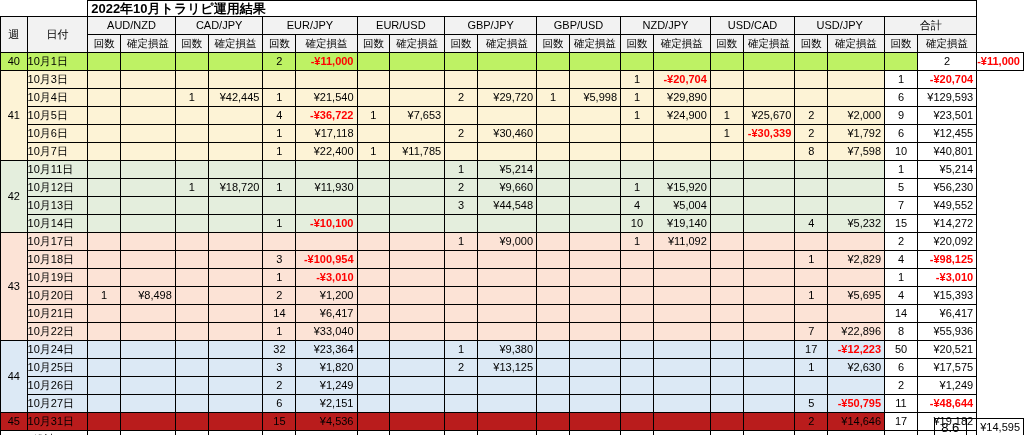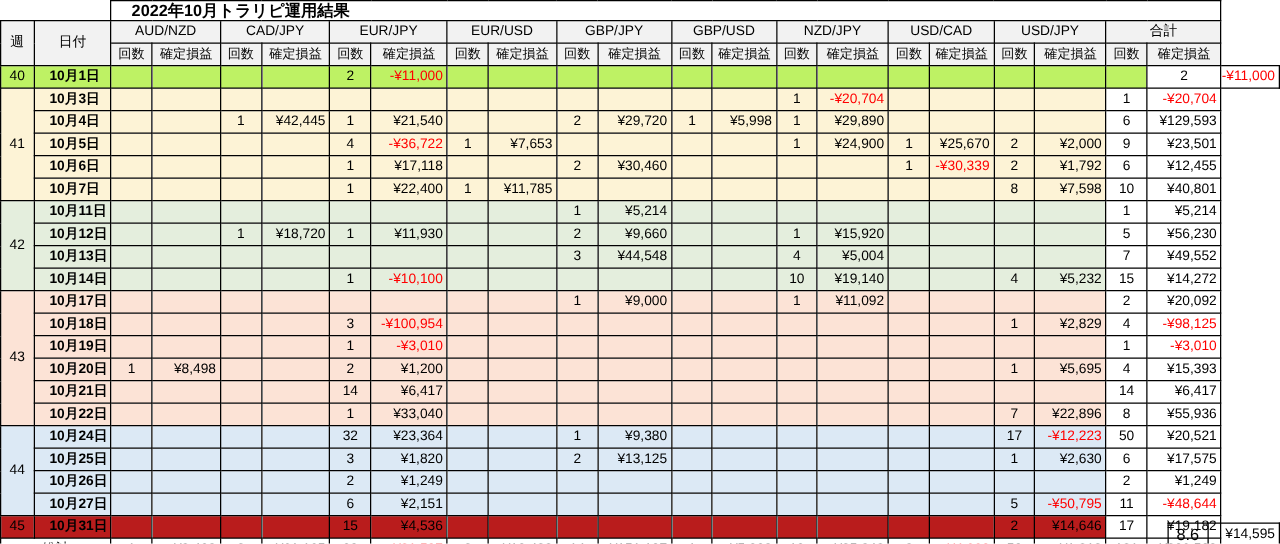--- a/index.html
+++ b/index.html
@@ -1,29 +1,29 @@
 <!DOCTYPE html>
 <html><head>
 <meta charset="utf-8">
 <style>
   html,body{margin:0;padding:0;background:#fff;}
   body{font-family:"Liberation Sans","DejaVu Sans",sans-serif;}
   #sheet{width:1024px;height:435px;position:relative;overflow:hidden;background:#fff;}
   table{border-collapse:collapse;table-layout:fixed;}
   td,th{border:1px solid #000;padding:0;font-weight:normal;font-size:11px;line-height:1;
         white-space:nowrap;overflow:hidden;text-align:center;vertical-align:middle;height:17px;}
-  .title{font-size:13px;font-weight:bold;text-align:left;padding-left:16px;border:none;}
+  .title{font-size:13px;font-weight:bold;text-align:left;padding-left:3px;border:none;}
   .titlerow td{border:none;height:15px;}
   .titlebox{border-bottom:1px solid #000 !important;border-left:1px solid #000 !important;
             border-right:1px solid #000 !important;border-top:1px solid #000 !important;}
   .pairhdr{font-size:11px;}
   .subhdr{font-size:10.5px;}
   .num{text-align:right;padding-right:3px;font-size:11px;}
-  .neg{color:#ff0000;}
-  .datec{text-align:left;padding-left:12px;font-weight:bold;}
+  .neg{color:#ff0000;font-weight:bold;}
+  .datec{text-align:left;padding-left:0;}
   .wk{font-size:11px;}
   
   .w40{background:#bef264;}
   .w41{background:#fdf3d6;}
   .w42{background:#e4eedd;}
   .w43{background:#fce3d6;}
   .w44{background:#dce9f5;}
   .w45{background:#b91c1c;}
   .hdrbg{background:#f2f2f2;}
   .totalcol{background:#fff;}

